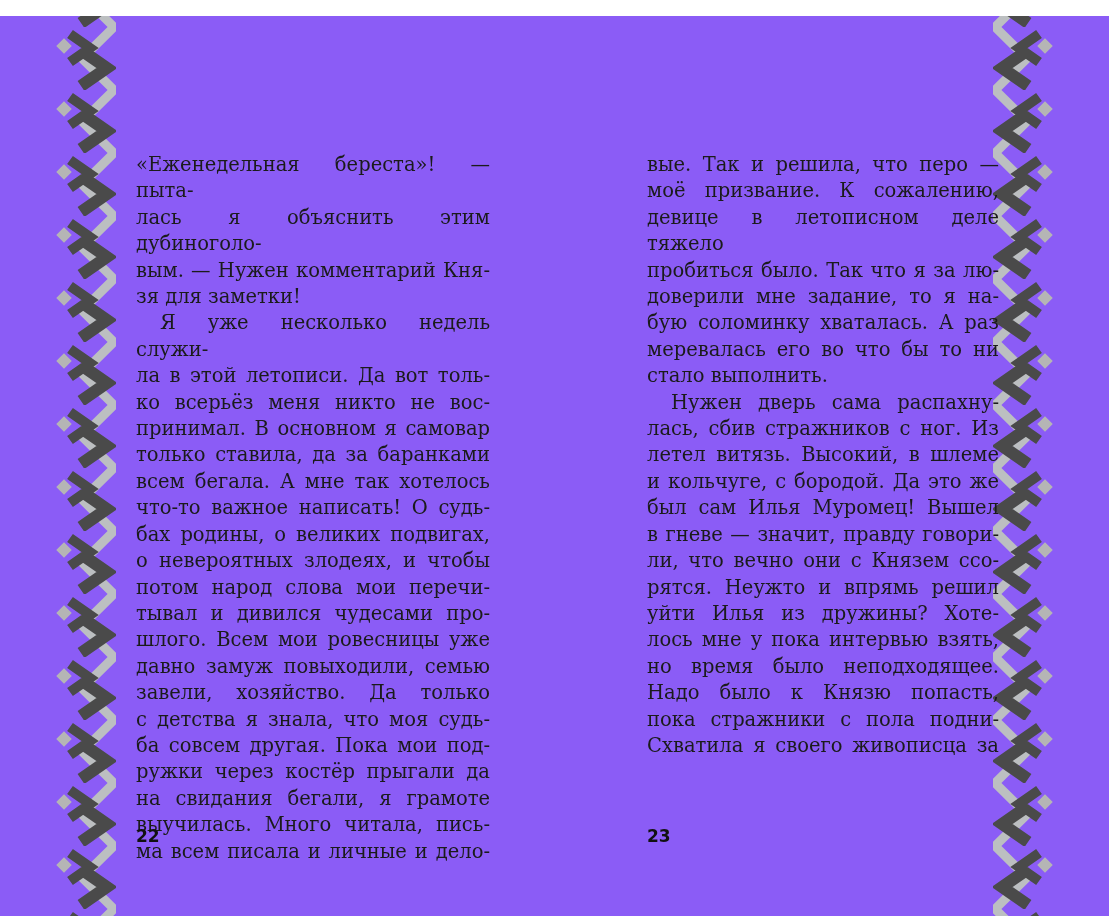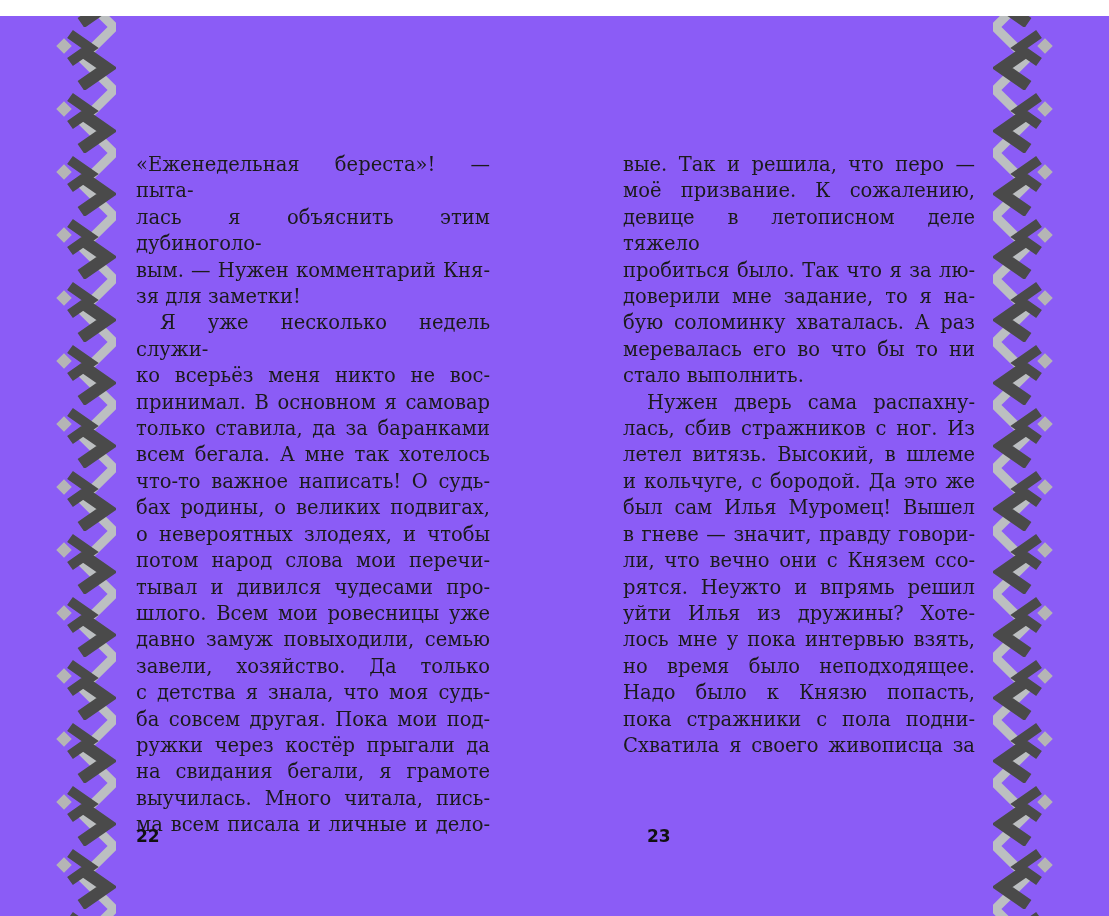--- a/index.html
+++ b/index.html
@@ -22,21 +22,21 @@
   .ornament.right { left: 993px; transform: scaleX(-1); }
   .text-col {
     position: absolute;
     top: 136px;
     color: #1b1b1b;
     font-size: 19.5px;
     line-height: 26.4px;
     overflow: hidden;
   }
   .text-col.page-left  { left: 136px; width: 354px; }
-  .text-col.page-right { left: 623px; width: 352px; }
+  .text-col.page-right { left: 647px; width: 352px; }
   .line {
     text-align: justify;
     text-align-last: justify;
   }
   .line.flush { text-align-last: left; }
   .line.indent { text-indent: 24px; }
   .page-num {
     position: absolute;
     top: 810px;
     font-family: "DejaVu Sans", "Liberation Sans", sans-serif;
@@ -73,20 +73,21 @@
 
   <div class="text-col page-left">
       <div>
         <div class="line">«Еженедельная береста»! — пыта-</div>
         <div class="line">лась я объяснить этим дубиноголо-</div>
         <div class="line">вым. — Нужен комментарий Кня-</div>
         <div class="line flush">зя для заметки!</div>
       </div>
       <div>
         <div class="line indent">Я уже несколько недель служи-</div>
+        <div class="line">ла в этой летописи. Да вот толь-</div>
         <div class="line">ко всерьёз меня никто не вос-</div>
         <div class="line">принимал. В основном я самовар</div>
         <div class="line">только ставила, да за баранками</div>
         <div class="line">всем бегала. А мне так хотелось</div>
         <div class="line">что-то важное написать! О судь-</div>
         <div class="line">бах родины, о великих подвигах,</div>
         <div class="line">о невероятных злодеях, и чтобы</div>
         <div class="line">потом народ слова мои перечи-</div>
         <div class="line">тывал и дивился чудесами про-</div>
         <div class="line">шлого. Всем мои ровесницы уже</div>

